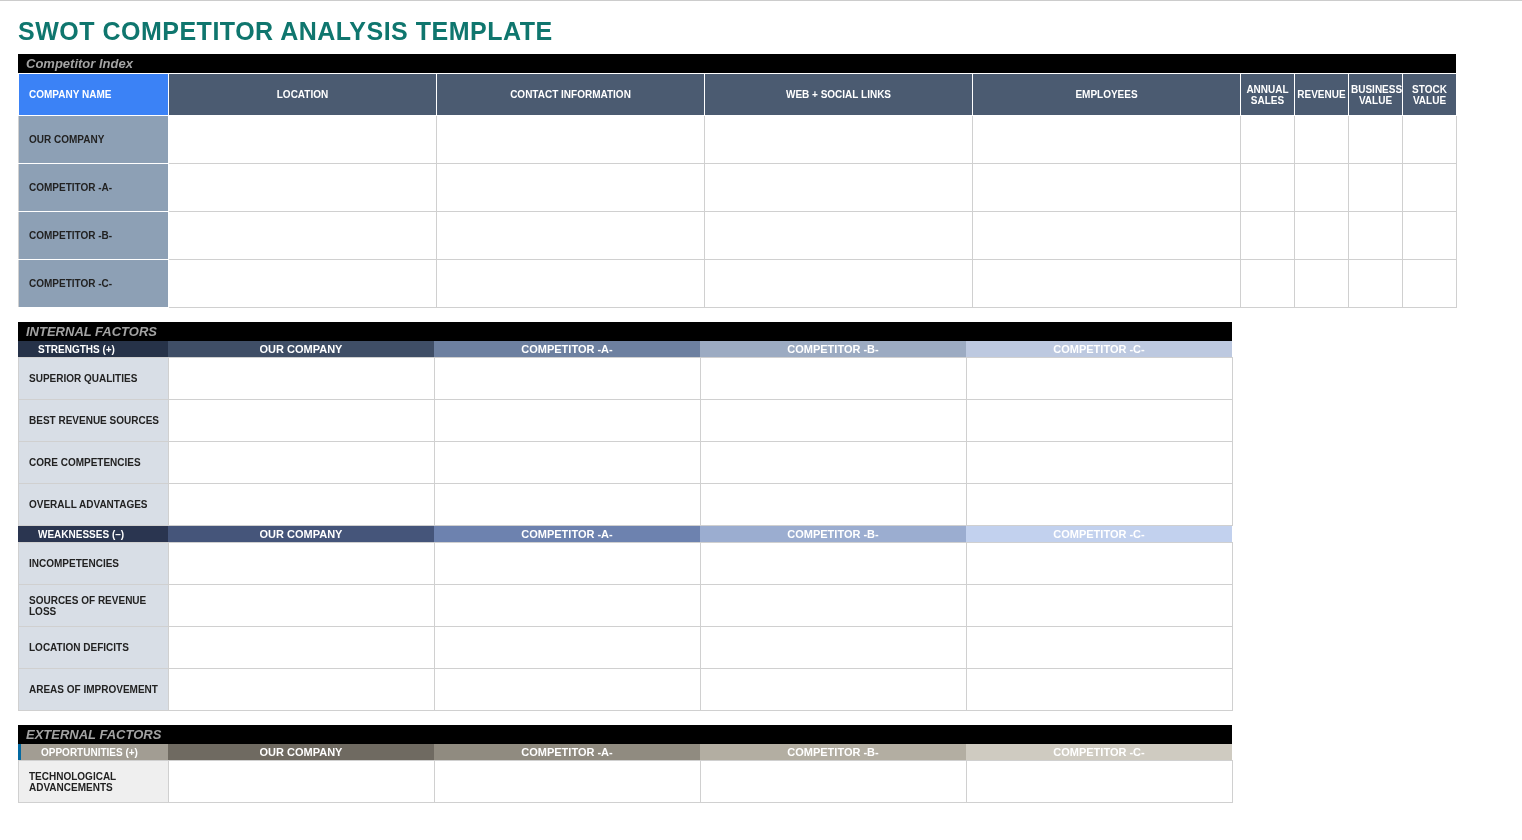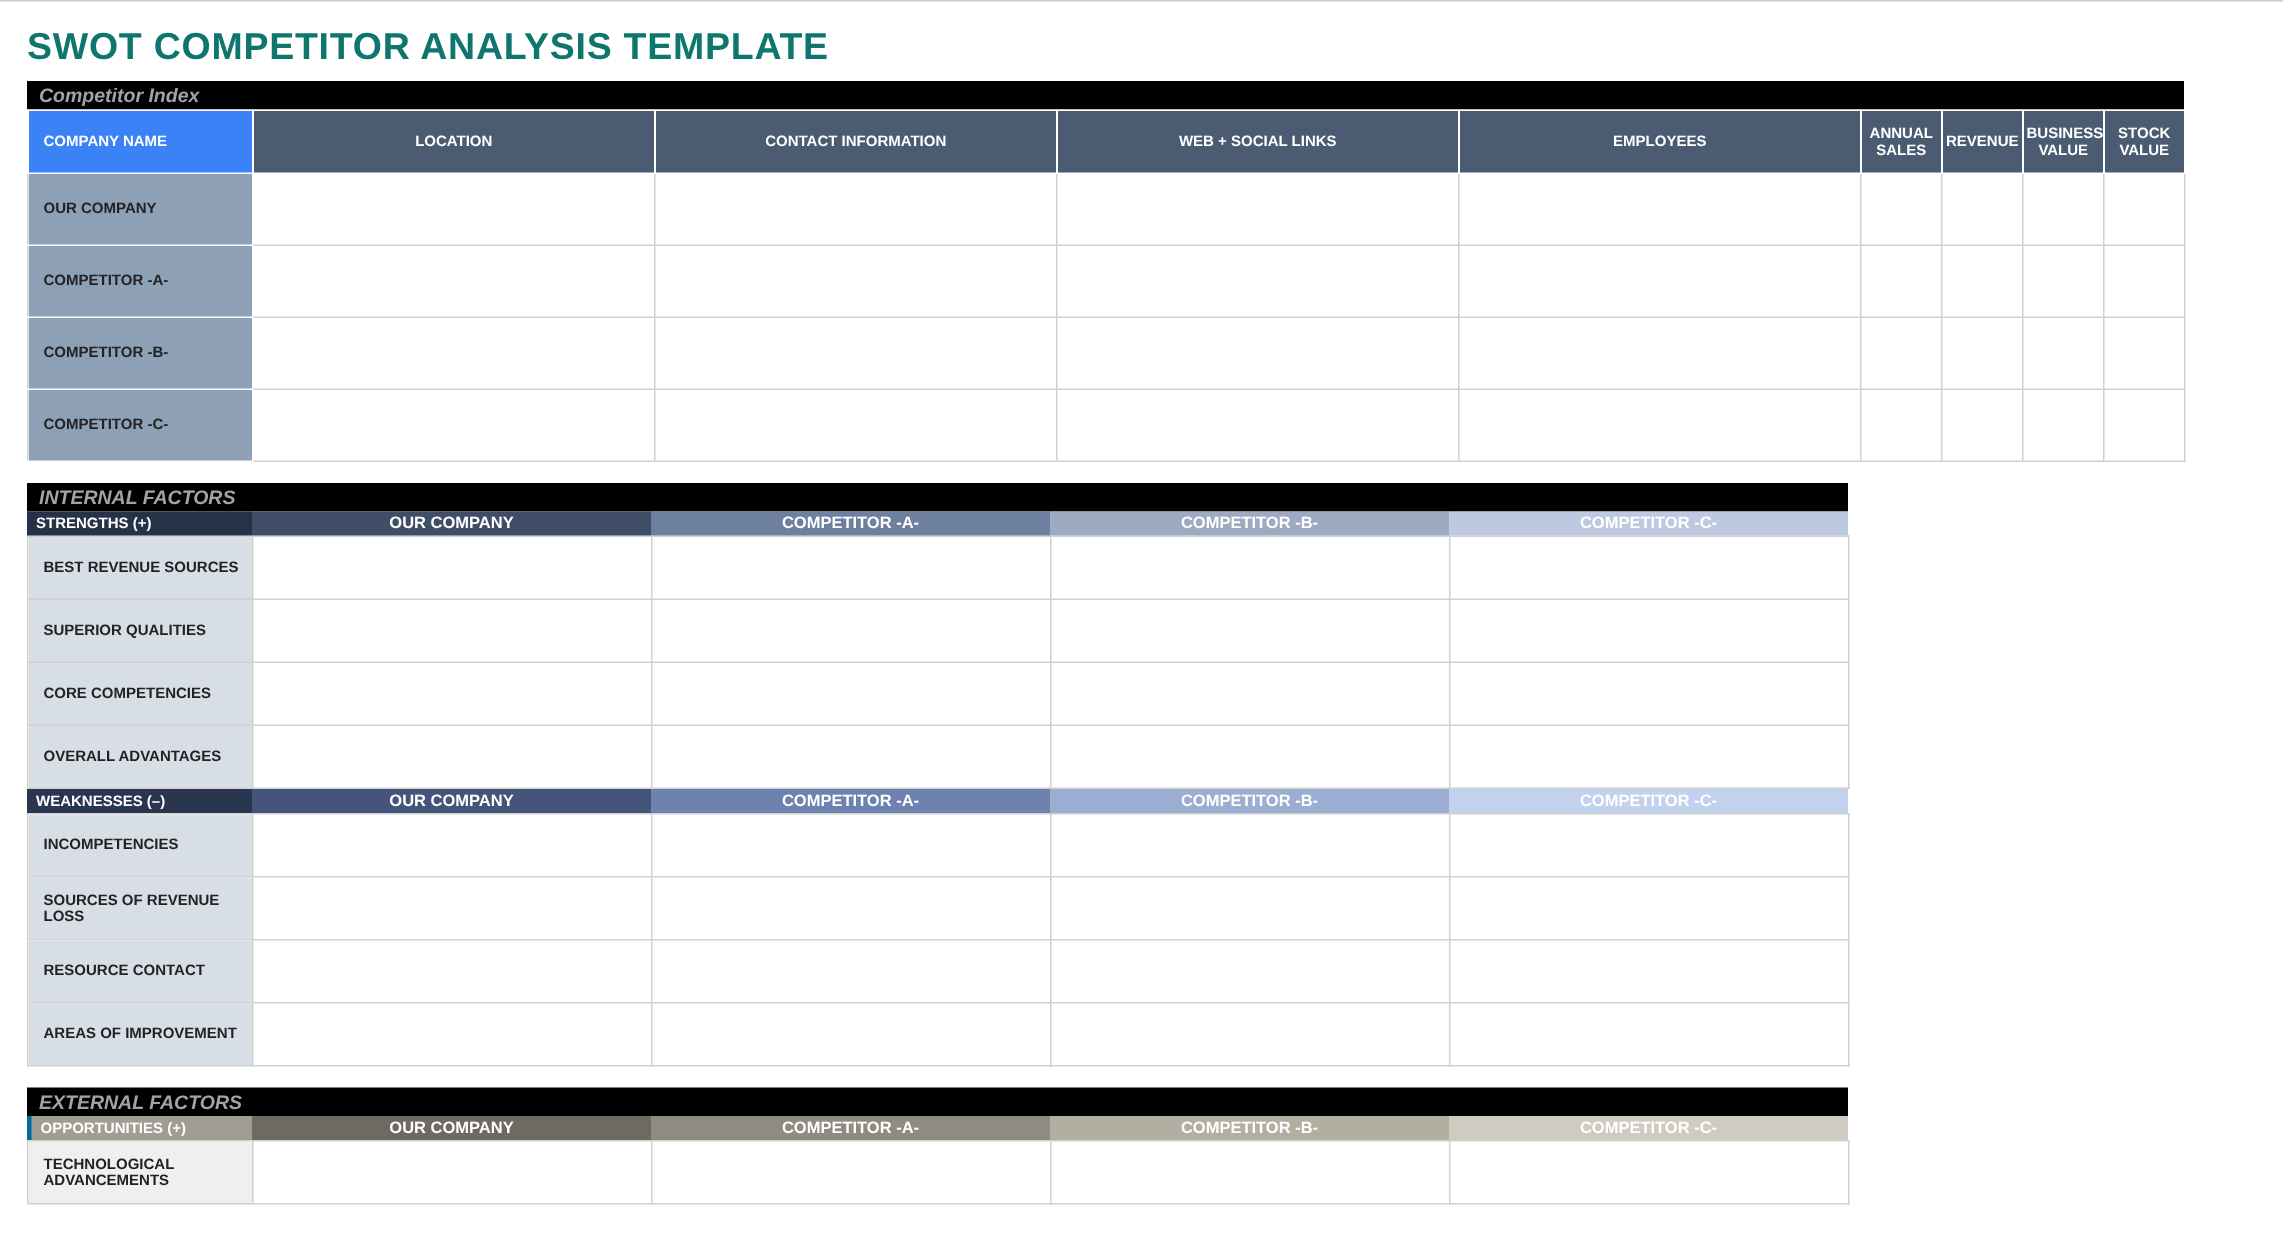--- a/index.html
+++ b/index.html
@@ -84,21 +84,21 @@
   .factor-wrap.ext { margin-top: 14px; }
 
   .sub-bar {
     display: flex;
   }
   .sub-bar .lab {
     width: 150px;
     font-size: 10px;
     font-weight: 700;
     color: #fff;
-    padding: 2px 6px;
+    padding: 2px 20px;
     display: flex;
     align-items: center;
   }
   .sub-bar .col {
     flex: 1;
     font-size: 11px;
     font-weight: 700;
     color: #fff;
     text-align: center;
     padding: 2px 0;
@@ -223,28 +223,28 @@
     <div class="sub-bar sb-str">
       <div class="lab">STRENGTHS (+)</div>
       <div class="col c1">OUR COMPANY</div>
       <div class="col c2">COMPETITOR -A-</div>
       <div class="col c3">COMPETITOR -B-</div>
       <div class="col c4">COMPETITOR -C-</div>
     </div>
     <table class="fac str">
       <tbody>
           <tr>
+            <td class="rowhdr">SUPERIOR QUALITIES</td>
+            <td class="cell"></td>
+            <td class="cell"></td>
+            <td class="cell"></td>
+            <td class="cell"></td>
+          </tr>
+      <tr>
             <td class="rowhdr">BEST REVENUE SOURCES</td>
-            <td class="cell"></td>
-            <td class="cell"></td>
-            <td class="cell"></td>
-            <td class="cell"></td>
-          </tr>
-      <tr>
-            <td class="rowhdr">SUPERIOR QUALITIES</td>
             <td class="cell"></td>
             <td class="cell"></td>
             <td class="cell"></td>
             <td class="cell"></td>
           </tr>
       <tr>
             <td class="rowhdr">CORE COMPETENCIES</td>
             <td class="cell"></td>
             <td class="cell"></td>
             <td class="cell"></td>
@@ -277,21 +277,21 @@
             <td class="cell"></td>
           </tr>
       <tr>
             <td class="rowhdr">SOURCES OF REVENUE LOSS</td>
             <td class="cell"></td>
             <td class="cell"></td>
             <td class="cell"></td>
             <td class="cell"></td>
           </tr>
       <tr>
-            <td class="rowhdr">RESOURCE CONTACT</td>
+            <td class="rowhdr">LOCATION DEFICITS</td>
             <td class="cell"></td>
             <td class="cell"></td>
             <td class="cell"></td>
             <td class="cell"></td>
           </tr>
       <tr>
             <td class="rowhdr">AREAS OF IMPROVEMENT</td>
             <td class="cell"></td>
             <td class="cell"></td>
             <td class="cell"></td>

